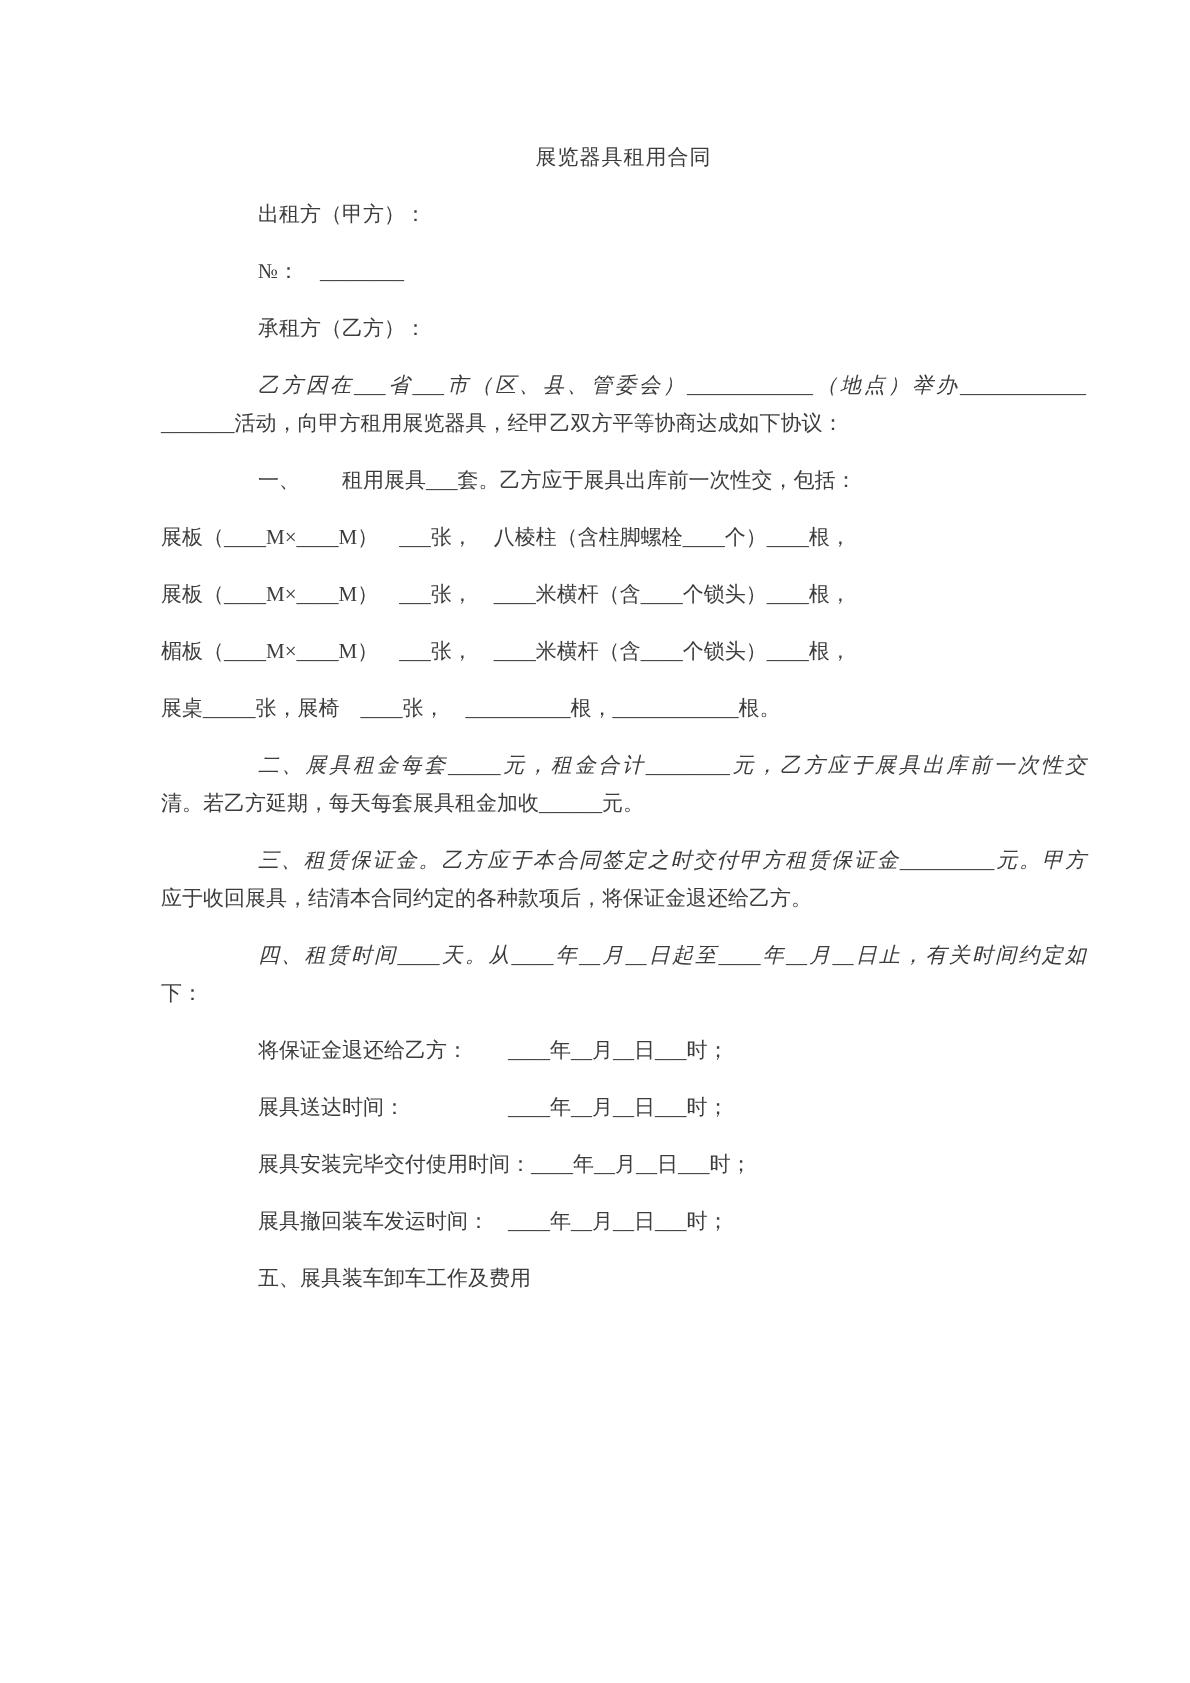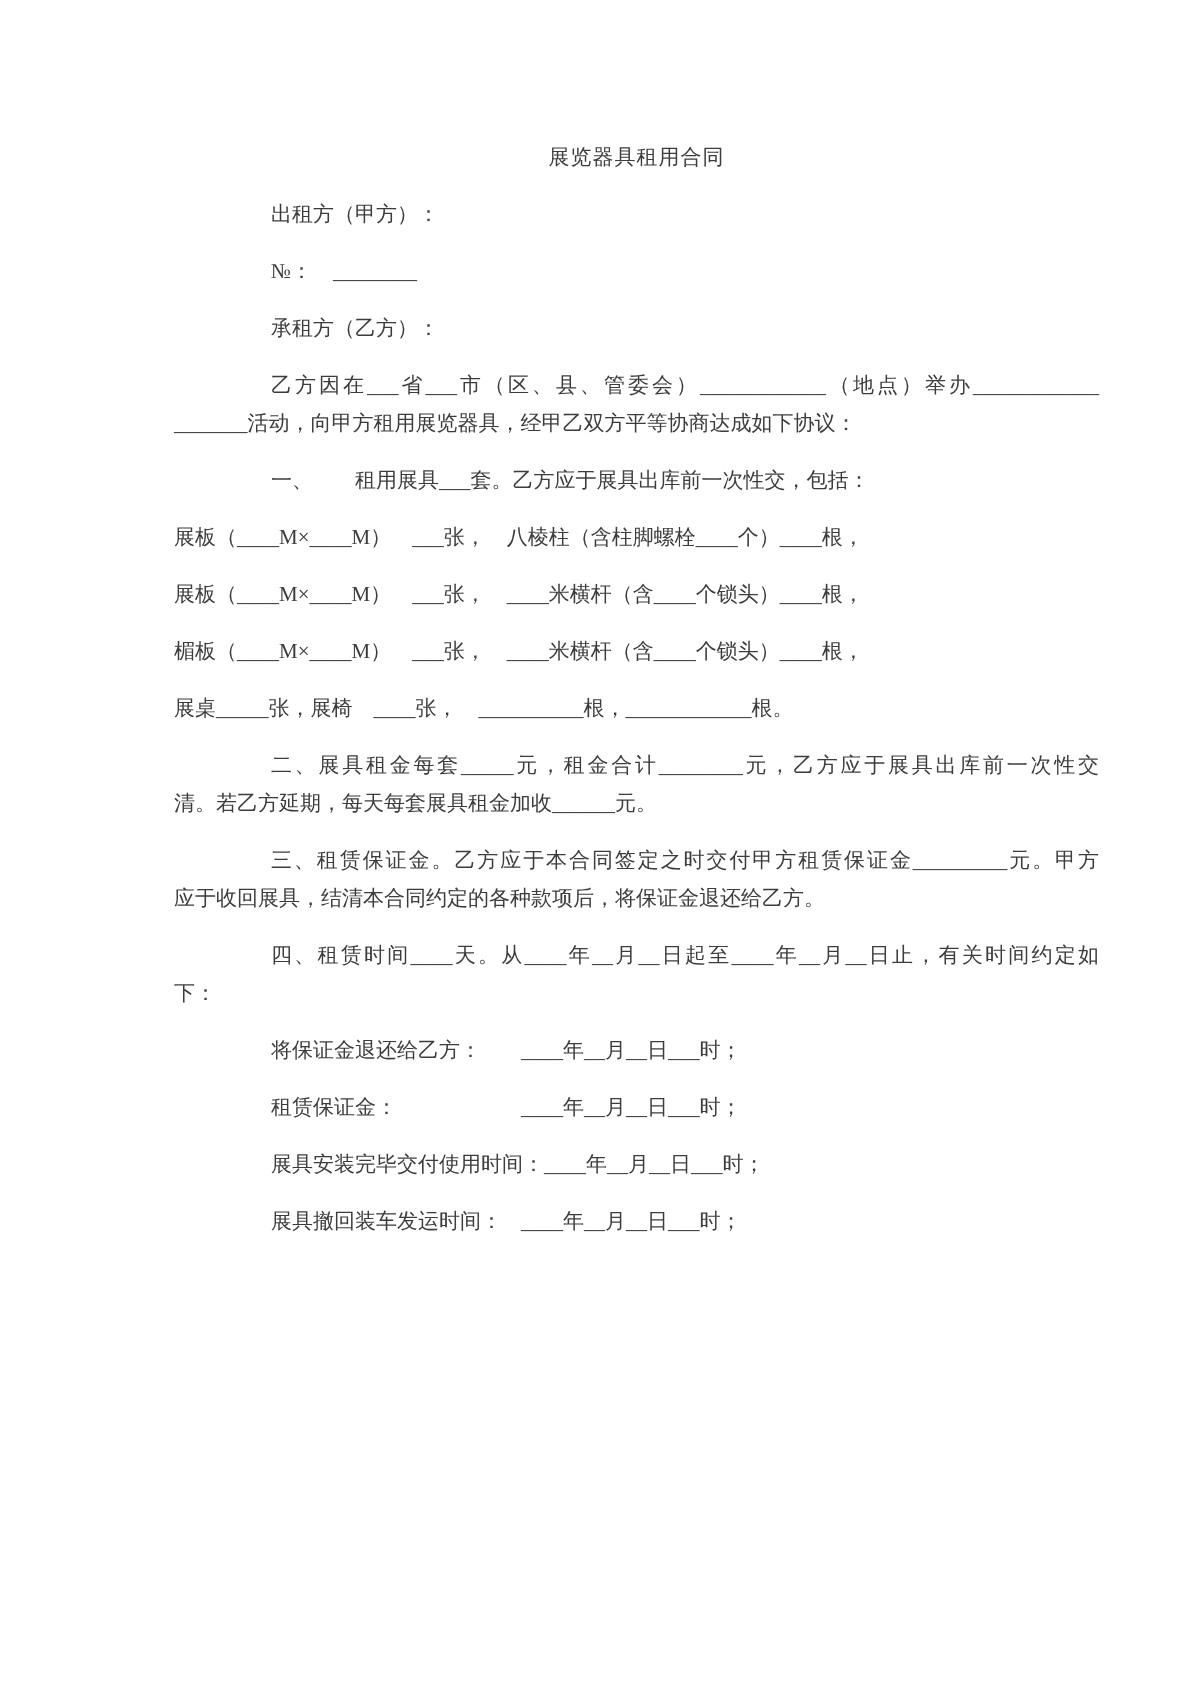--- a/index.html
+++ b/index.html
@@ -8,28 +8,28 @@
     width:1190px;
     height:1683px;
     background:#ffffff;
     color:#3c3c3c;
     font-family:"Liberation Serif","DejaVu Serif",serif;
     font-size:21px;
     overflow:hidden;
   }
   .content{
     position:absolute;
-    left:174px;
+    left:161px;
     top:138px;
     width:925px;
   }
   .block{margin:0 0 19px 0;}
   .line{line-height:38px;min-height:38px;}
   .indent{text-indent:97px;}
-  .just{text-align:justify;text-align-last:justify;}
+  .just{text-align:justify;text-align-last:justify;font-style:italic;}
   .title-line{
     text-align:center;
     letter-spacing:1px;
   }
   .sched-row{line-height:38px;min-height:38px;padding-left:97px;}
   .sched-label{display:inline-block;min-width:250px;}
 </style>
 </head>
 <body>
 
@@ -73,27 +73,28 @@
     <div class="block">
       <div class="line indent just">四、租赁时间____天。从____年__月__日起至____年__月__日止，有关时间约定如</div>
       <div class="line">下：</div>
     </div>
 
     <div class="block sched-row">
       <span class="sched-label">将保证金退还给乙方：</span><span>____年__月__日___时；</span>
     </div>
 
     <div class="block sched-row">
-      <span class="sched-label">租赁保证金：</span><span>____年__月__日___时；</span>
+      <span class="sched-label">展具送达时间：</span><span>____年__月__日___时；</span>
     </div>
 
     <div class="block sched-row">
       <span class="sched-label">展具安装完毕交付使用时间：</span><span>____年__月__日___时；</span>
     </div>
 
     <div class="block sched-row">
       <span class="sched-label">展具撤回装车发运时间：</span><span>____年__月__日___时；</span>
     </div>
 
 
+    <div class="block line indent">五、展具装车卸车工作及费用</div>
 
   </div>
 </div>
 
 </body></html>

